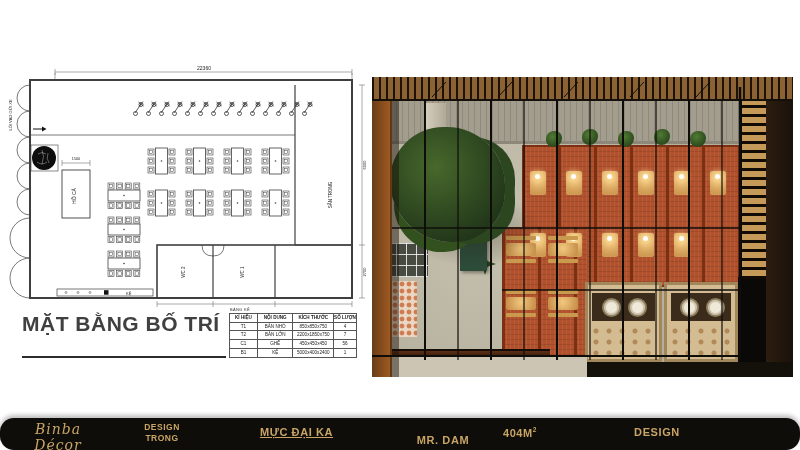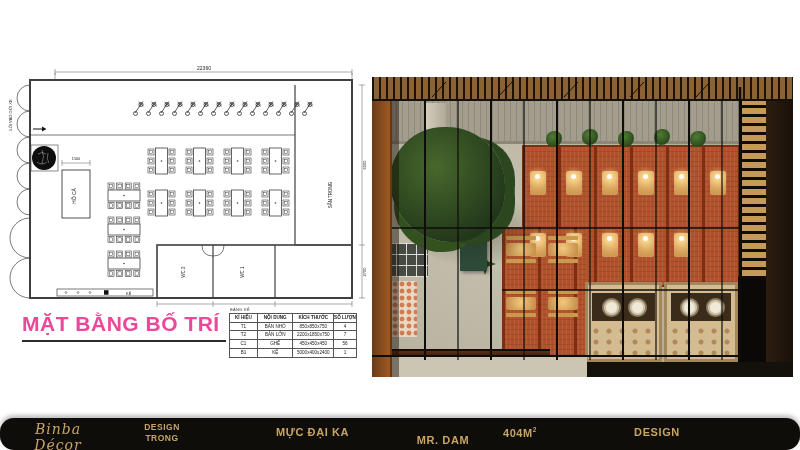--- a/index.html
+++ b/index.html
@@ -2,21 +2,21 @@
 <html style="--gold: #c8a465; --footer-bg: #0e0d0a; --plan-line: #3f3f3f; --brick: #b1512c; --foliage: #2f4b20;"><head>
 <meta charset="utf-8">
 <style>
   html,body{margin:0;padding:0;}
   body{width:800px;height:450px;font-family:"Liberation Sans","DejaVu Sans",sans-serif;background:#ffffff;}
   .abs{position:absolute;}
   #slide{position:relative;width:800px;height:450px;background:#fff;overflow:hidden;}
 
   
   #plan-svg{position:absolute;left:8px;top:60px;width:360px;height:250px;}
-  .plan-title{position:absolute;left:22px;top:312px;font-size:21px;font-weight:700;letter-spacing:.5px;color:#ec4899;border-bottom:2px solid #2b2b2b;padding:0 6px 4px 0;}
+  .plan-title{position:absolute;left:22px;top:312px;font-size:21px;font-weight:700;letter-spacing:.5px;color:#404040;border-bottom:2px solid #2b2b2b;padding:0 6px 20px 0;}
   .legend-title{position:absolute;left:230px;top:307px;font-size:4px;color:#333;letter-spacing:.3px;}
   table.legend{position:absolute;left:229px;top:313px;width:128px;border-collapse:collapse;font-size:4.6px;color:#222;table-layout:fixed;}
   table.legend th,table.legend td{border:.5px solid #555;text-align:center;padding:1px 0;line-height:1.25;overflow:hidden;white-space:nowrap;}
   table.legend th{font-weight:700;background:#fff;}
   table.legend col.c1{width:22%;} table.legend col.c2{width:28%;} table.legend col.c3{width:32%;} table.legend col.c4{width:18%;}
 
   
   #render{position:absolute;left:372px;top:77px;width:421px;height:300px;background:#b6b0a0;overflow:hidden;}
   .r-floor{left:0;top:64px;width:421px;height:236px;background:radial-gradient(circle at 30% 35%,#c7c1af 0%,#b2ac9b 70%);}
   .r-leftwall{left:0;top:0;width:20px;height:300px;background:linear-gradient(90deg,#6b3c17,#a35d24);}
@@ -55,21 +55,21 @@
   .r-bottomdark{left:215px;top:285px;width:206px;height:15px;background:#14100a;}
   #grid-svg{position:absolute;left:0;top:0;width:421px;height:300px;}
 
   
   .footer{position:absolute;left:0;top:418px;width:800px;height:32px;background:var(--footer-bg,#0e0d0a);box-shadow:0 -3px 4px rgba(0,0,0,.25);border-radius:14px;}
   .footer .gold{color:var(--gold,#c8a465);}
   .logo{position:absolute;left:10px;top:3px;width:96px;text-align:center;}
   .logo-script{font-family:"DejaVu Serif",serif;font-style:italic;font-size:14px;letter-spacing:1px;}
   .f-item{position:absolute;top:8px;text-align:center;font-weight:700;font-size:11px;letter-spacing:.6px;}
   .f-concept{position:absolute;left:130px;top:4px;width:64px;text-align:center;font-weight:700;font-size:8.5px;line-height:1.35;letter-spacing:.5px;}
-  .f-project{left:255px;width:115px;} .f-client{left:403px;width:80px;margin-top:8px;} .f-area{left:485px;width:70px;} .f-stage{left:612px;width:90px;}
+  .f-project{left:239px;width:115px;text-decoration:underline;} .f-client{left:403px;width:80px;margin-top:8px;} .f-area{left:485px;width:70px;} .f-stage{left:612px;width:90px;}
   .f-area sup{font-size:6.5px;}
 </style>
 </head>
 <body>
 
 <div id="slide">
 
   <svg id="plan-svg" viewBox="0 0 360 250" xmlns="http://www.w3.org/2000/svg" xmlns:xlink="http://www.w3.org/1999/xlink">
     <defs>
       <g id="ch">

